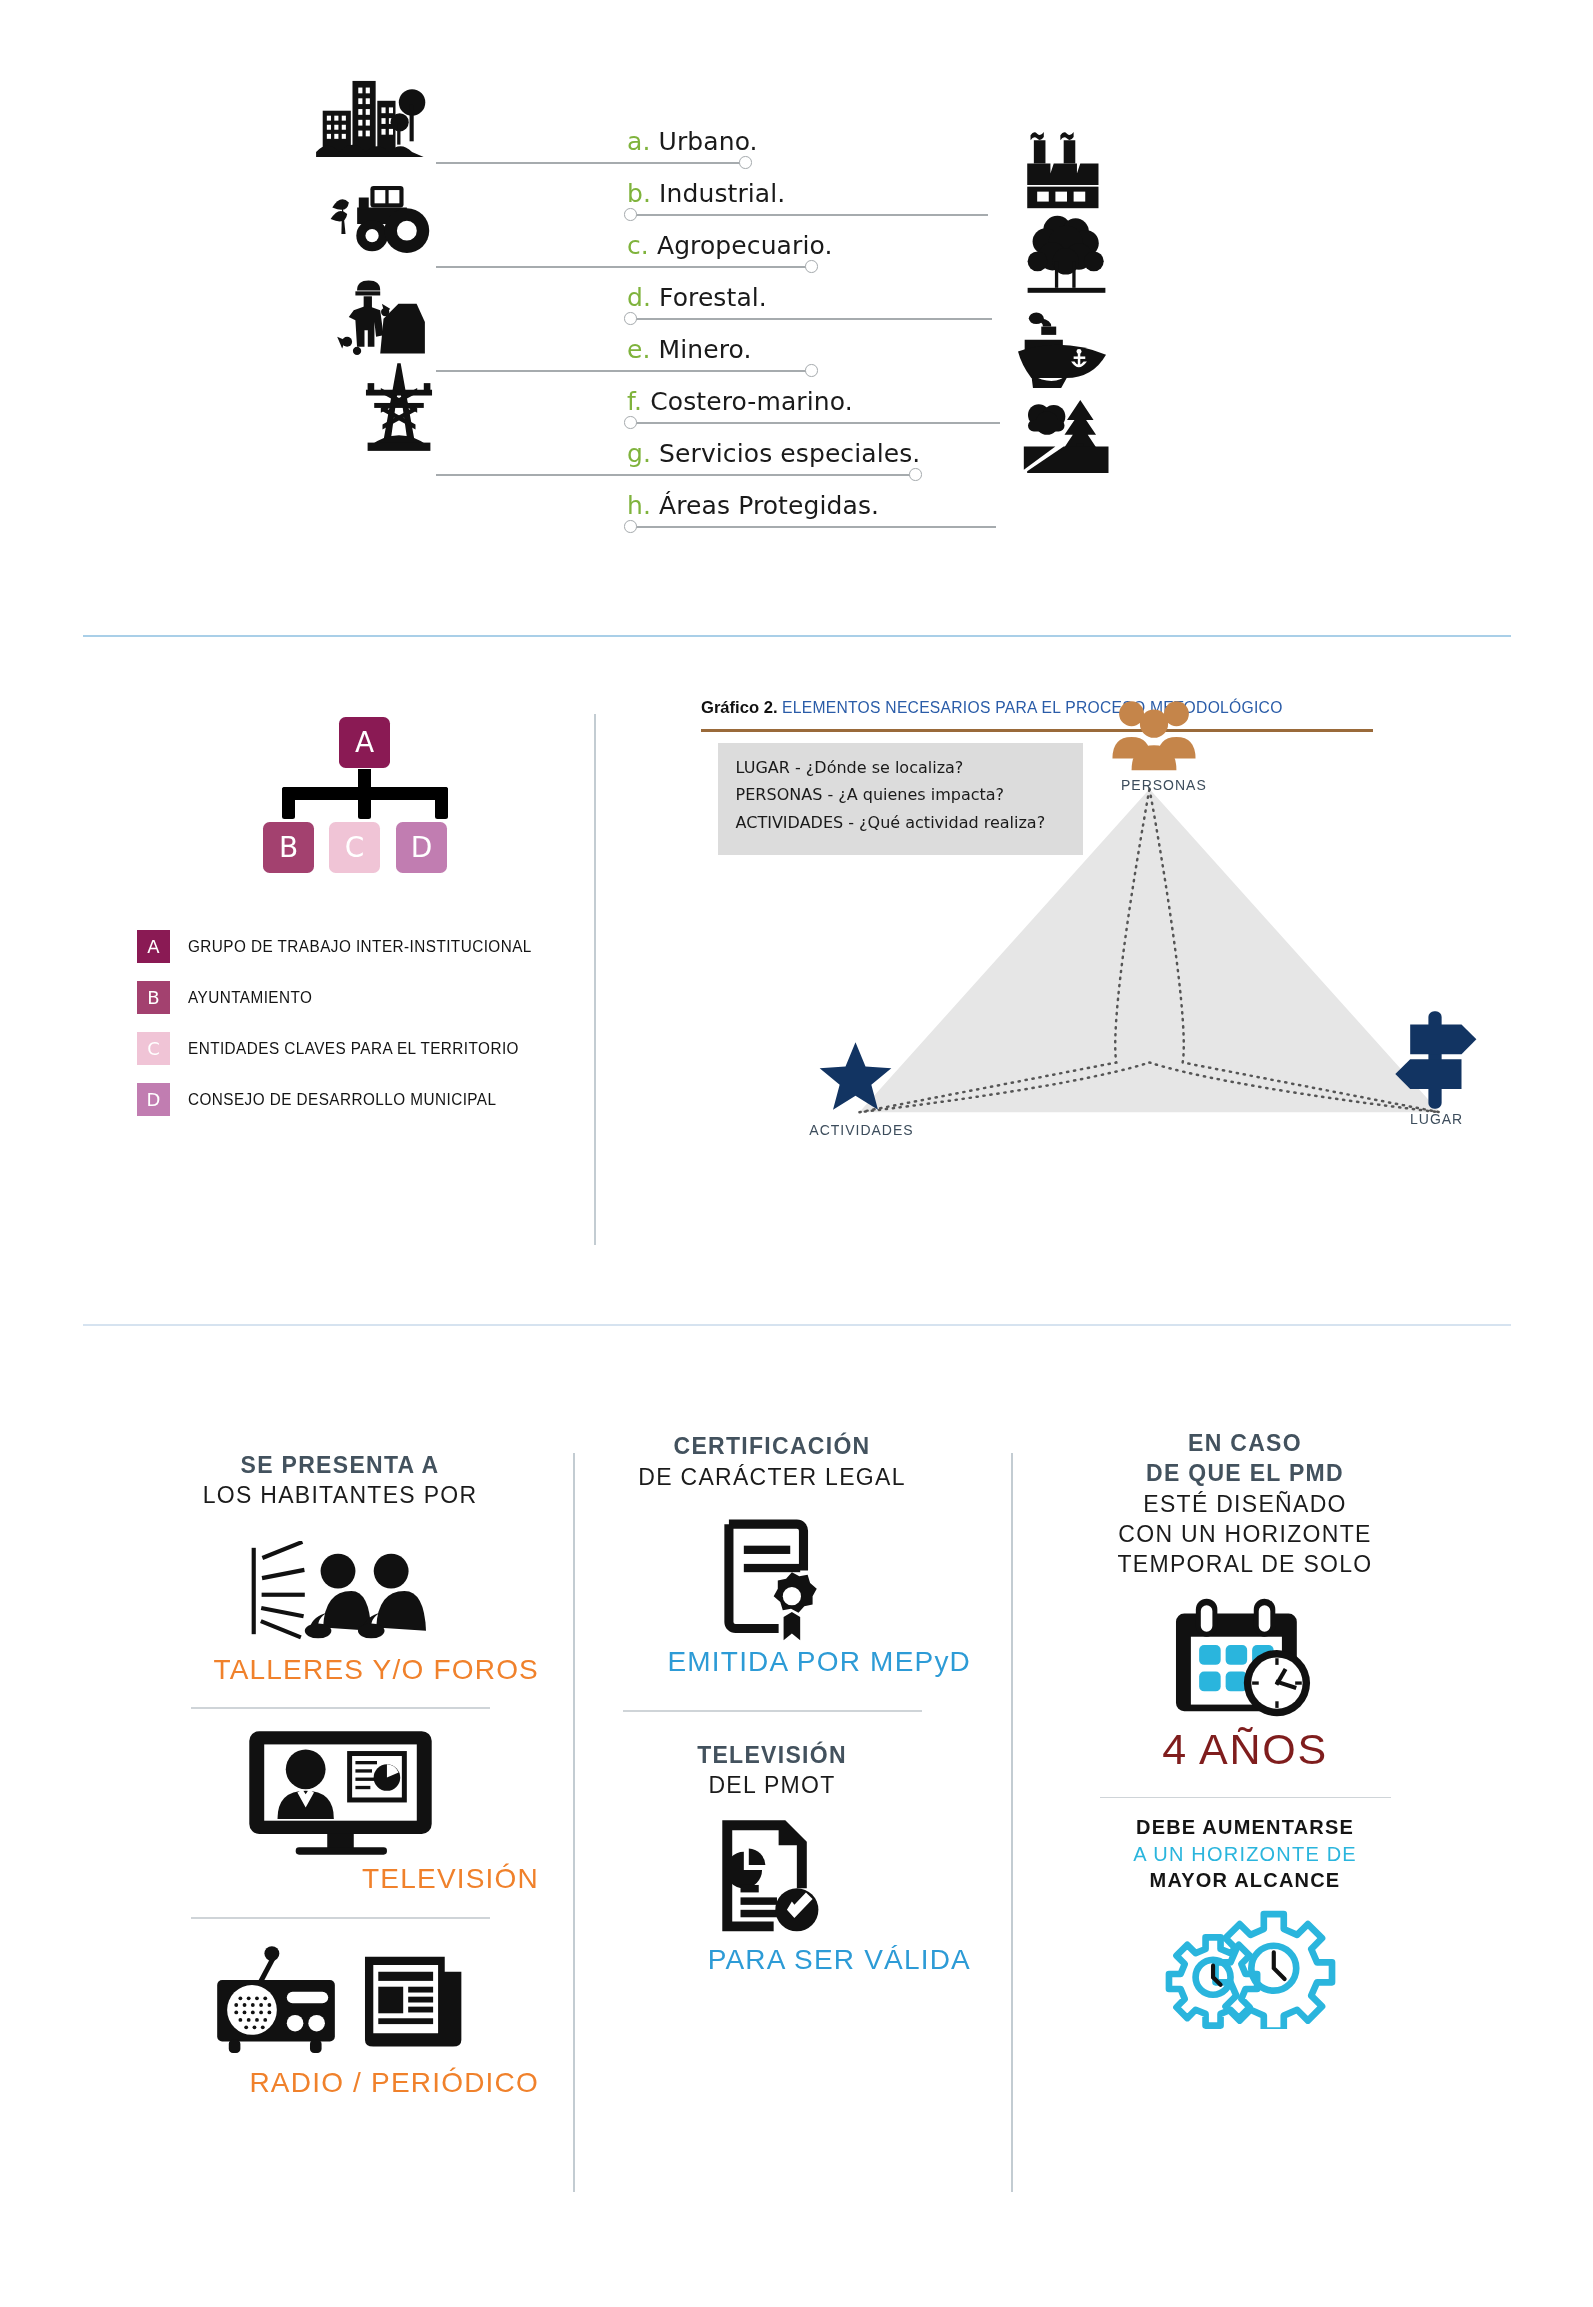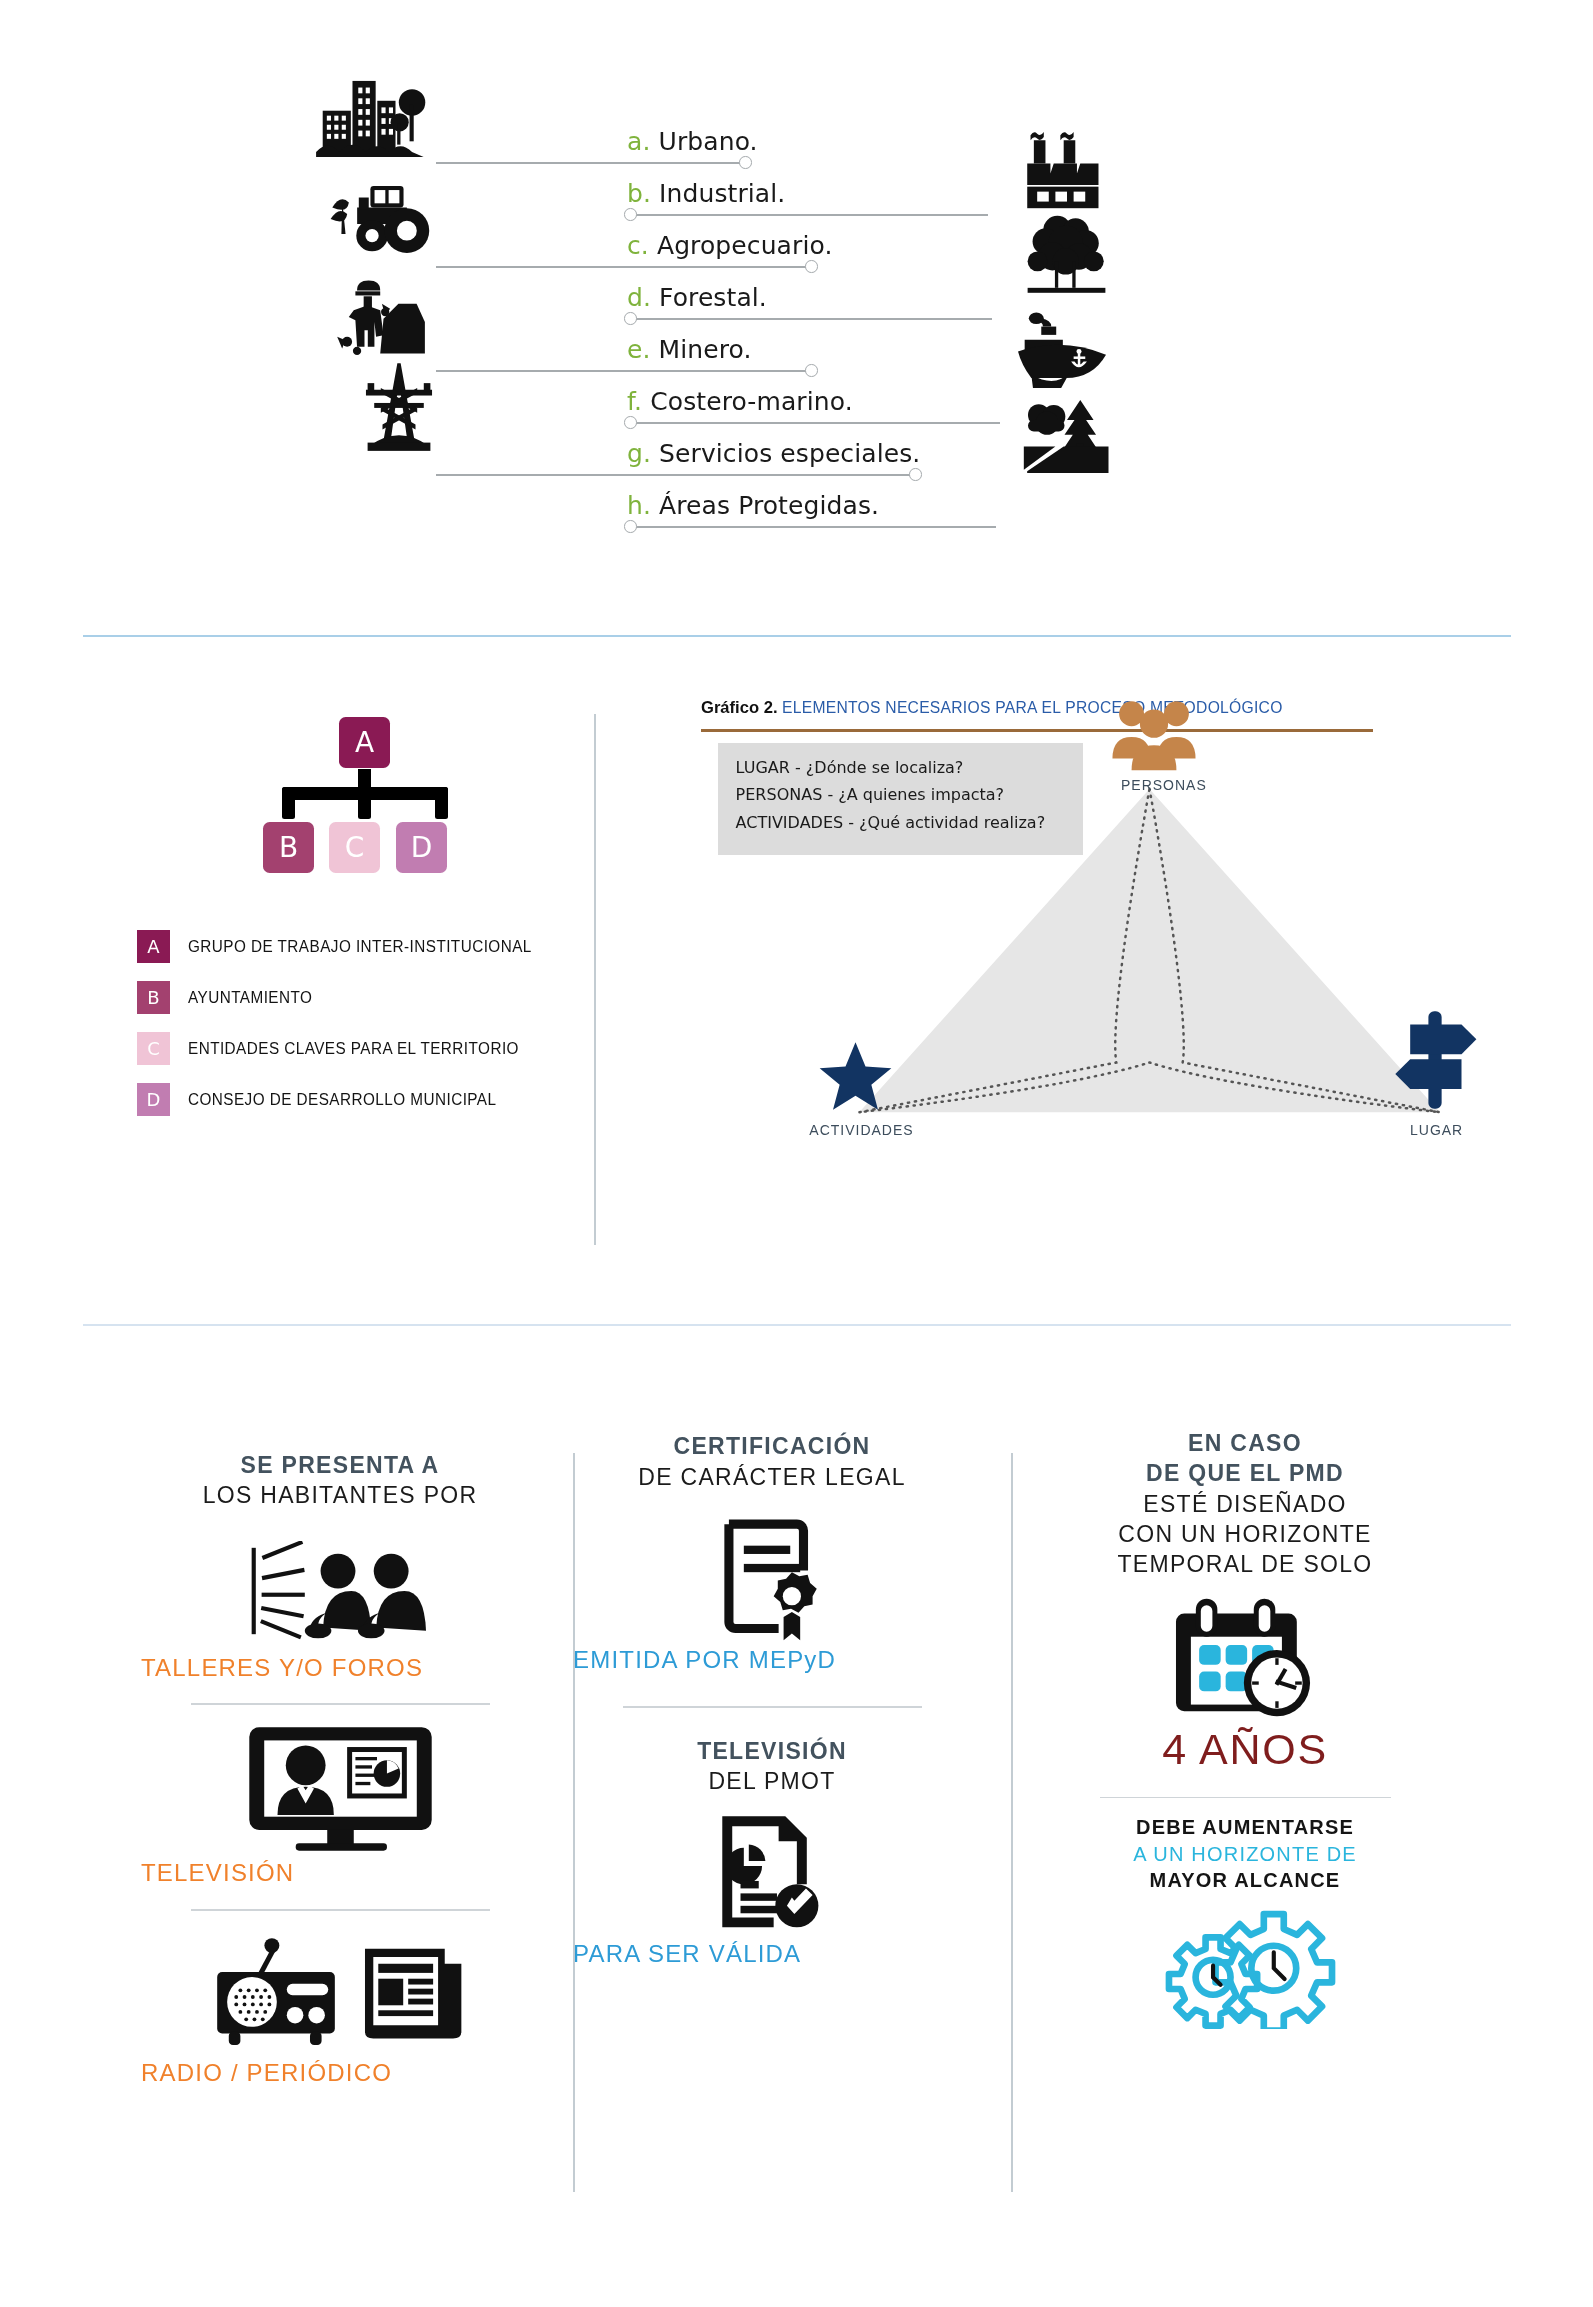--- a/index.html
+++ b/index.html
@@ -129,23 +129,23 @@
   .hdr {
     text-align: center;
     font-family: "Liberation Sans Narrow","Liberation Sans", sans-serif;
     letter-spacing: 1.3px;
     line-height: 1.32;
   }
   .hdr .h-strong { font-weight: bold; color: #43525e; font-size: 23px; display:block; }
   .hdr .h-plain  { font-weight: normal; color: #1b1b1b; font-size: 23px; display:block; }
 
   .cap {
-    text-align:left;
+    text-align:right;
     font-family:"Liberation Sans Narrow","Liberation Sans", sans-serif;
-    font-size: 24px; letter-spacing: 1.2px;
+    font-size: 28px; letter-spacing: 1.2px;
   }
   .cap.orange { color:#f0812b; }
   .cap.blue   { color:#2d9bd6; }
 
   .hr-light { height:1.7px; background:#cfd4d8; margin: 0 auto; }
 
   .icon-center { display:flex; align-items:center; justify-content:center; }
 
   .bignum {
     text-align:center;
@@ -499,21 +499,21 @@
 
         <div style="position:absolute; left:591px; top:259px;">
           <svg width="91" height="108" viewBox="0 0 110 130">
             <g fill="#123462">
               <rect x="44" y="6" width="16" height="118" rx="7"></rect>
               <path d="M22 22 l62 0 l18 18 l-18 18 l-62 0 Z"></path>
               <path d="M84 64 l-62 0 l-18 18 l18 18 l62 0 Z"></path>
             </g>
           </svg>
         </div>
-        <div class="corner-label" style="left:609px; top:375px;">LUGAR</div>
+        <div class="corner-label" style="left:609px; top:364px;">LUGAR</div>
       </div>
     </div>
   </div>
 
   <div class="divider-blue d2" style="top:1324px;"></div>
 
   <div class="sec3">
 
     <div class="vdiv-b" style="left:573px;"></div>
     <div class="vdiv-b" style="left:1011px;"></div>

